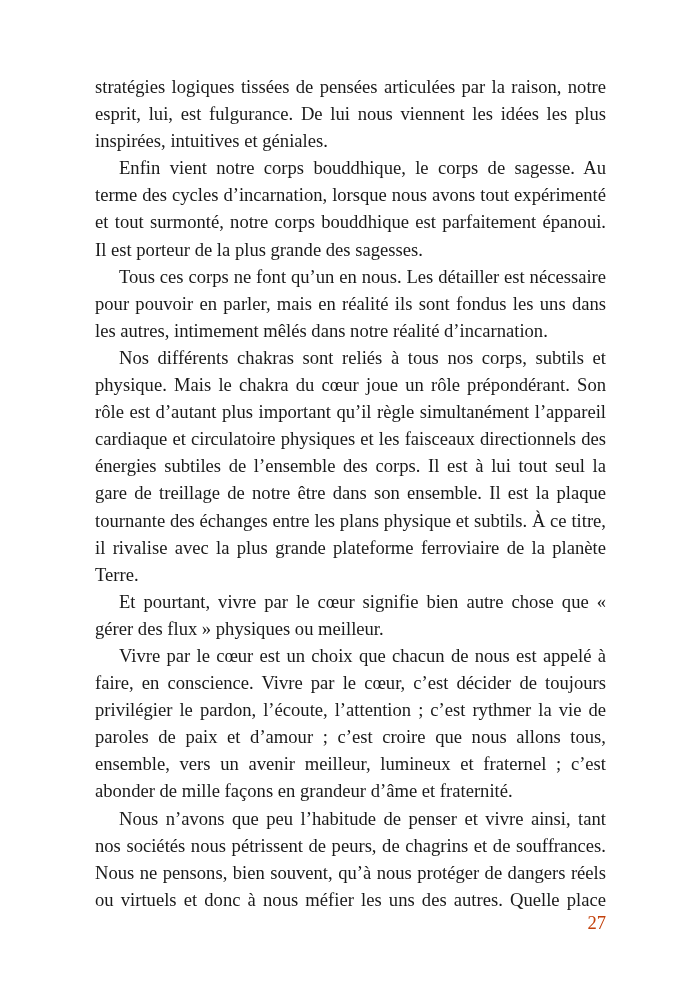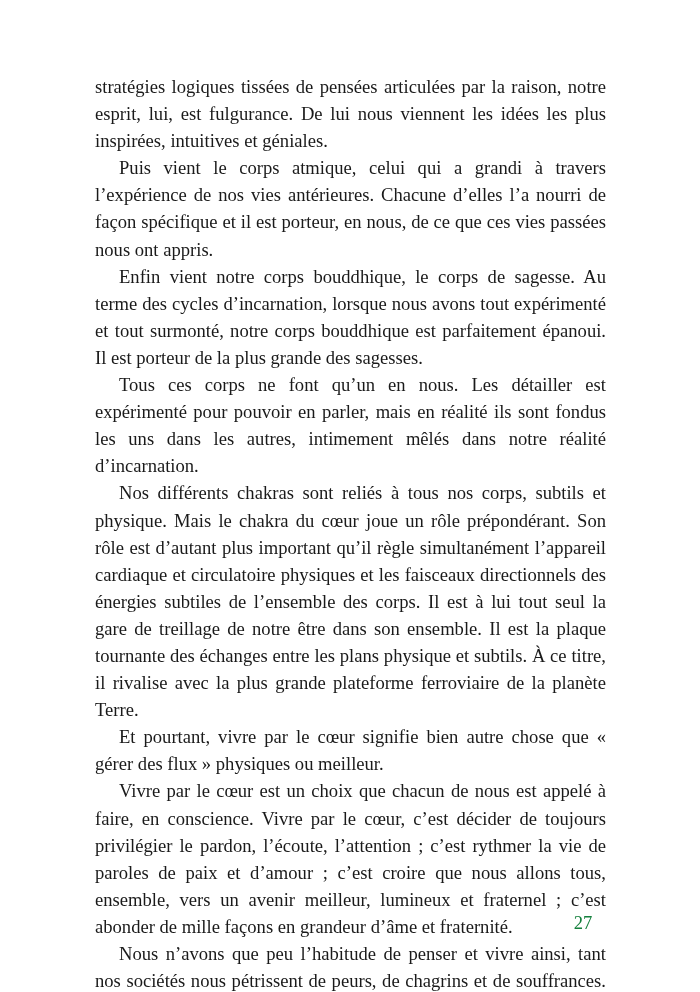--- a/index.html
+++ b/index.html
@@ -7,32 +7,31 @@
   .page { position:absolute; left:0; top:0; width:700px; height:780px; background:#fff; }
   .text-block {
     position:absolute; left:95px; top:73px; width:511px;
     font-family:"Liberation Serif", serif; font-size:18.6px; line-height:27.1px;
     color:#1a1a1a; text-align:justify;
   }
   .text-block p { margin:0; text-indent:0; }
   .text-block p.indent { text-indent:24px; }
   .text-block p:after { content:""; }
   .page-number {
-    position:absolute; left:560px; top:912px; width:46px; text-align:center;
-    font-family:"Liberation Serif", serif; font-size:18.6px; color:#15803d;
+    position:absolute; left:560px; top:912px; width:46px; text-align:right;
+    font-family:"Liberation Serif", serif; font-size:18.6px; color:#c2410c;
   }
 </style>
 </head>
 <body>
 
 <div class="page">
   <div class="text-block">
     <p>stratégies logiques tissées de pensées articulées par la raison, notre esprit, lui, est fulgurance. De lui nous viennent les idées les plus inspirées, intuitives et géniales.</p>
-    <p class="indent">Puis vient le corps atmique, celui qui a grandi à travers l’expérience de nos vies antérieures. Chacune d’elles l’a nourri de façon spécifique et il est porteur, en nous, de ce que ces vies passées nous ont appris.</p>
     <p class="indent">Enfin vient notre corps bouddhique, le corps de sagesse. Au terme des cycles d’incarnation, lorsque nous avons tout expérimenté et tout surmonté, notre corps bouddhique est parfaitement épanoui. Il est porteur de la plus grande des sagesses.</p>
-    <p class="indent">Tous ces corps ne font qu’un en nous. Les détailler est expérimenté pour pouvoir en parler, mais en réalité ils sont fondus les uns dans les autres, intimement mêlés dans notre réalité d’incarnation.</p>
+    <p class="indent">Tous ces corps ne font qu’un en nous. Les détailler est nécessaire pour pouvoir en parler, mais en réalité ils sont fondus les uns dans les autres, intimement mêlés dans notre réalité d’incarnation.</p>
     <p class="indent">Nos différents chakras sont reliés à tous nos corps, subtils et physique. Mais le chakra du cœur joue un rôle prépondérant. Son rôle est d’autant plus important qu’il règle simultanément l’appareil cardiaque et circulatoire physiques et les faisceaux directionnels des énergies subtiles de l’ensemble des corps. Il est à lui tout seul la gare de treillage de notre être dans son ensemble. Il est la plaque tournante des échanges entre les plans physique et subtils. À ce titre, il rivalise avec la plus grande plateforme ferroviaire de la planète Terre.</p>
     <p class="indent">Et pourtant, vivre par le cœur signifie bien autre chose que « gérer des flux » physiques ou meilleur.</p>
     <p class="indent">Vivre par le cœur est un choix que chacun de nous est appelé à faire, en conscience. Vivre par le cœur, c’est décider de toujours privilégier le pardon, l’écoute, l’attention ; c’est rythmer la vie de paroles de paix et d’amour ; c’est croire que nous allons tous, ensemble, vers un avenir meilleur, lumineux et fraternel ; c’est abonder de mille façons en grandeur d’âme et fraternité.</p>
     <p class="indent" style="text-align-last:justify;">Nous n’avons que peu l’habitude de penser et vivre ainsi, tant nos sociétés nous pétrissent de peurs, de chagrins et de souffrances. Nous ne pensons, bien souvent, qu’à nous protéger de dangers réels ou virtuels et donc à nous méfier les uns des autres. Quelle place</p>
   </div>
   <div class="page-number">27</div>
 </div>
 
 </body></html>

